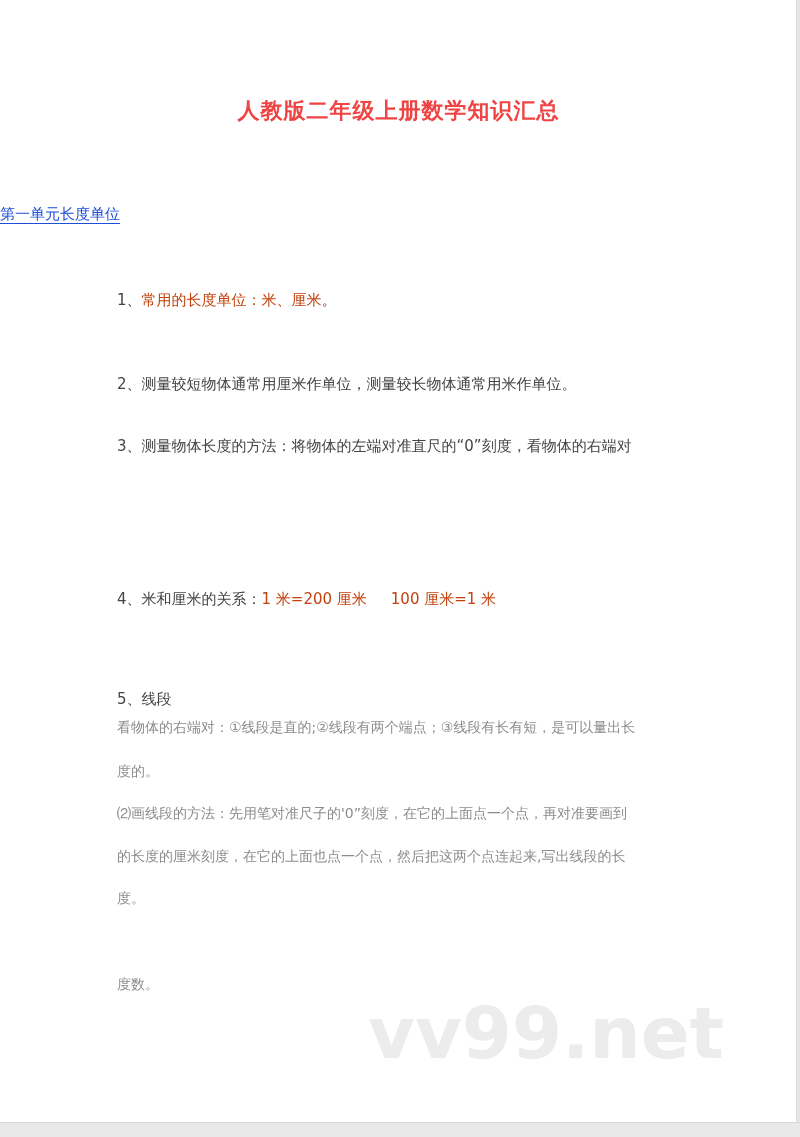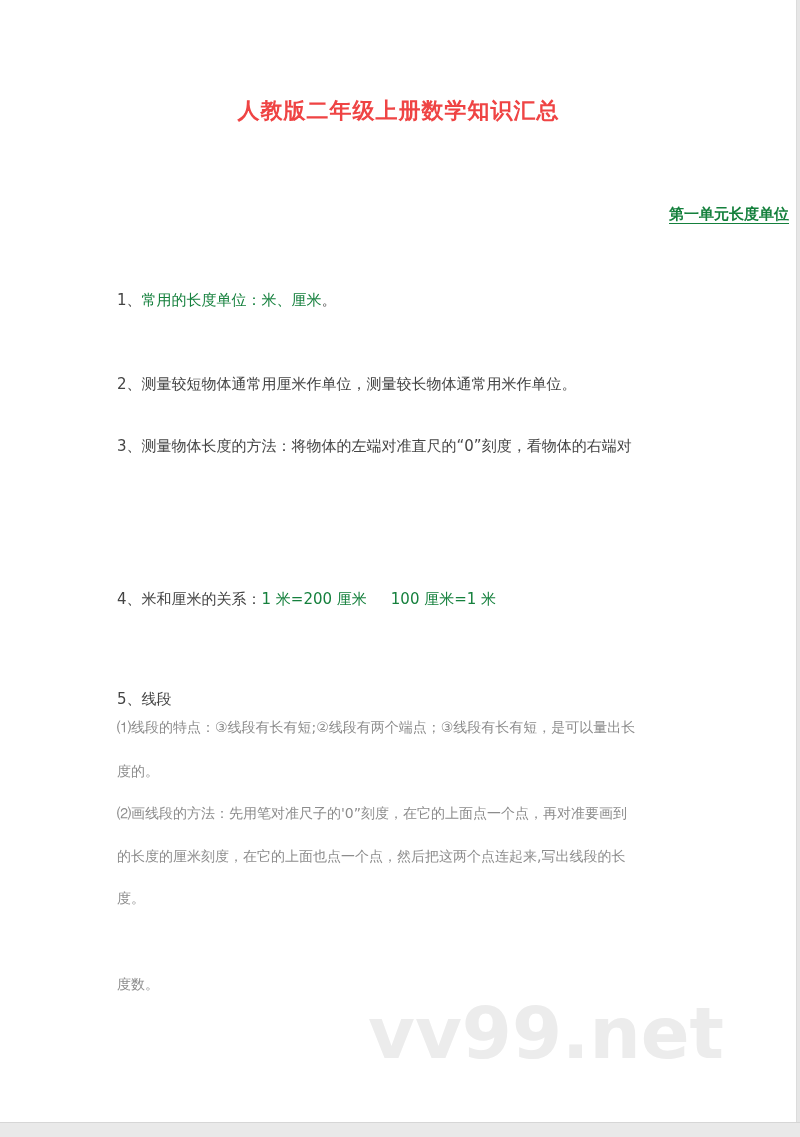--- a/index.html
+++ b/index.html
@@ -44,44 +44,44 @@
       text-align: center;
       font-size: 22px;
       font-weight: bold;
       color: #ef4444;
       letter-spacing: 1px;
     }
     .section-title {
       position: absolute;
       left: 0; width: 797px;
       top: 205px;
-      text-align: right;
+      text-align: left;
       font-size: 15px;
-      font-weight: bold;
-      color: #15803d;
+      font-weight: normal;
+      color: #1d4ed8;
     }
     .section-title span {
       text-decoration: underline;
       text-underline-offset: 4px;
       padding-right: 8px;
     }
     .line {
       position: absolute;
       left: 117px;
       font-size: 15px;
       color: #444444;
       white-space: nowrap;
       line-height: 20px;
     }
     .sub {
       color: #8c8c8c;
       font-size: 14px;
     }
     .red {
-      color: #15803d;
+      color: #c2410c;
     }
     .gap {
       display: inline-block;
       width: 24px;
     }
     .watermark {
       position: absolute;
       left: 368px;
       top: 993px;
       font-family: "DejaVu Sans", "Liberation Sans", sans-serif;
@@ -110,21 +110,21 @@
   <div class="line" style="top:374px;">2、测量较短物体通常用厘米作单位，测量较长物体通常用米作单位。</div>
 
   <div class="line" style="top:436px;">3、测量物体长度的方法：将物体的左端对准直尺的“0”刻度，看物体的右端对</div>
 
   <div class="line" style="top:589px;">
     <span>4、米和厘米的关系：</span><span class="red">1 米=200 厘米</span><span class="gap"></span><span class="red">100 厘米=1 米</span>
   </div>
 
   <div class="line" style="top:689px;">5、线段</div>
 
-  <div class="line sub" style="top:717px;">⑴线段的特点：③线段有长有短;②线段有两个端点；③线段有长有短，是可以量出长</div>
+  <div class="line sub" style="top:717px;">看物体的右端对：①线段是直的;②线段有两个端点；③线段有长有短，是可以量出长</div>
   <div class="line sub" style="top:761px;">度的。</div>
 
   <div class="line sub" style="top:803px;">⑵画线段的方法：先用笔对准尺子的'0”刻度，在它的上面点一个点，再对准要画到</div>
   <div class="line sub" style="top:846px;">的长度的厘米刻度，在它的上面也点一个点，然后把这两个点连起来,写出线段的长</div>
   <div class="line sub" style="top:888px;">度。</div>
 
   <div class="line sub" style="top:974px;">度数。</div>
 
   <div class="watermark">vv99.net</div>
 </div>

